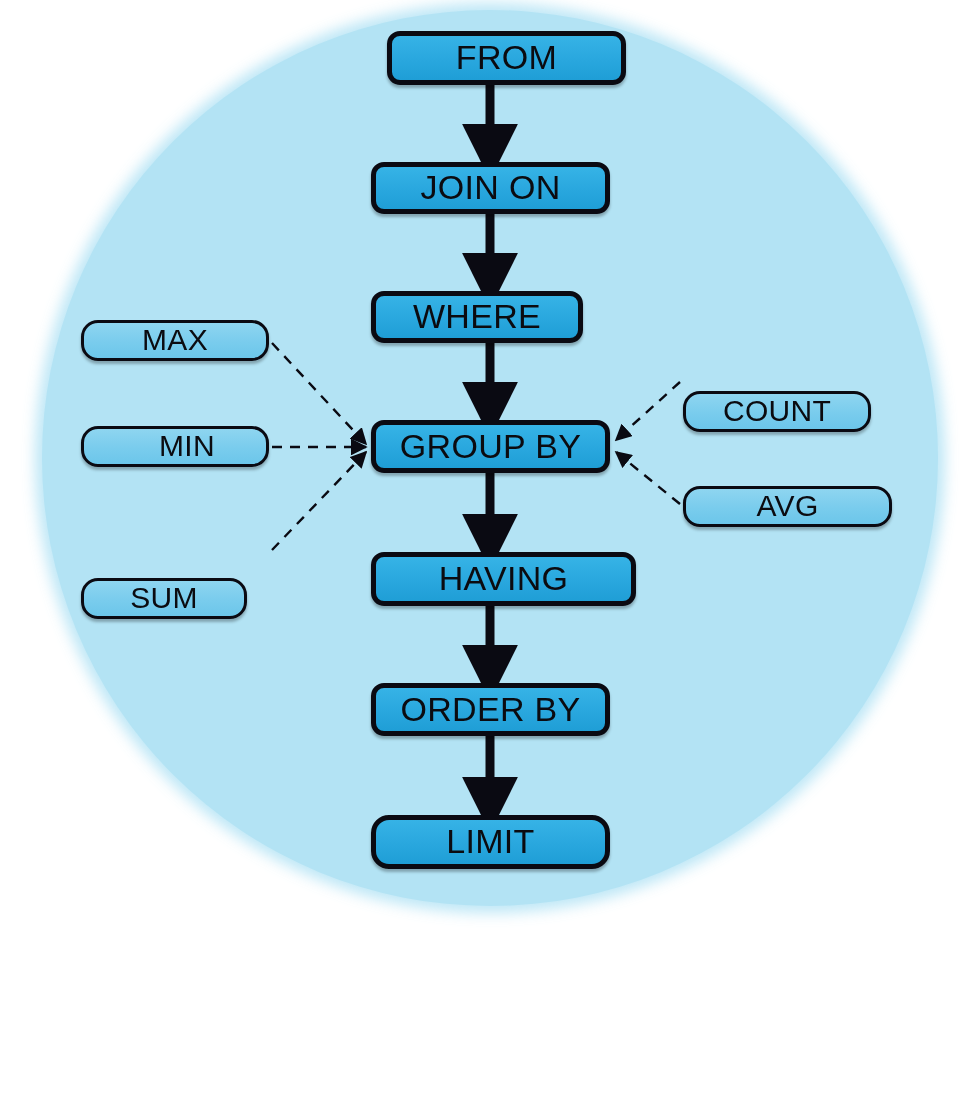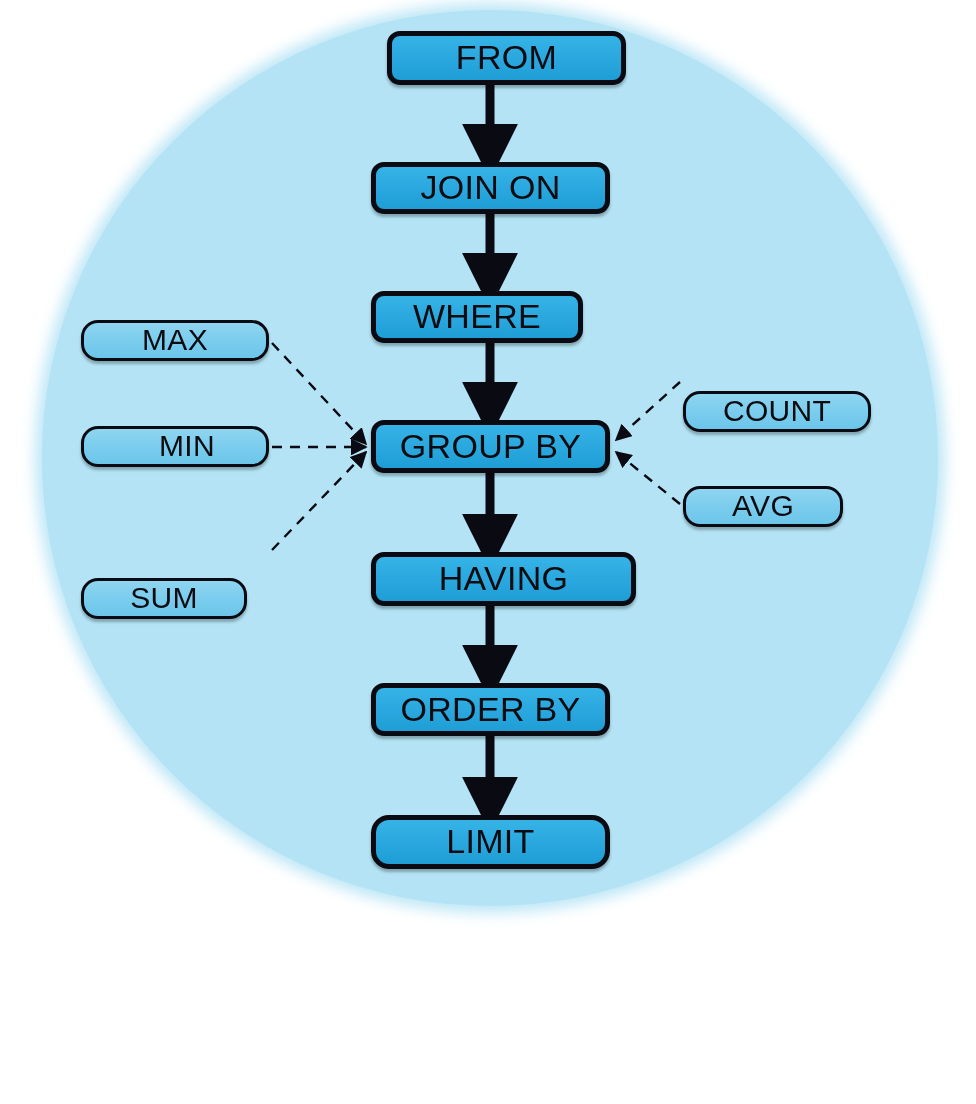--- a/index.html
+++ b/index.html
@@ -138,17 +138,17 @@
   </div>
 
   <div class="node aux" style="left:81px;top:531px;width:166px;height:41px;margin-top:47px;">
     <span class="label">SUM</span>
   </div>
 
   <div class="node aux" style="left:683px;top:360px;width:188px;height:41px;margin-top:31px;">
     <span class="label">COUNT</span>
   </div>
 
-  <div class="node aux" style="left:683px;top:486px;width:160px;height:41px;">
+  <div class="node aux" style="left:683px;top:486px;width:209px;height:41px;">
     <span class="label">AVG</span>
   </div>
 
 </div>
 
 </body></html>

